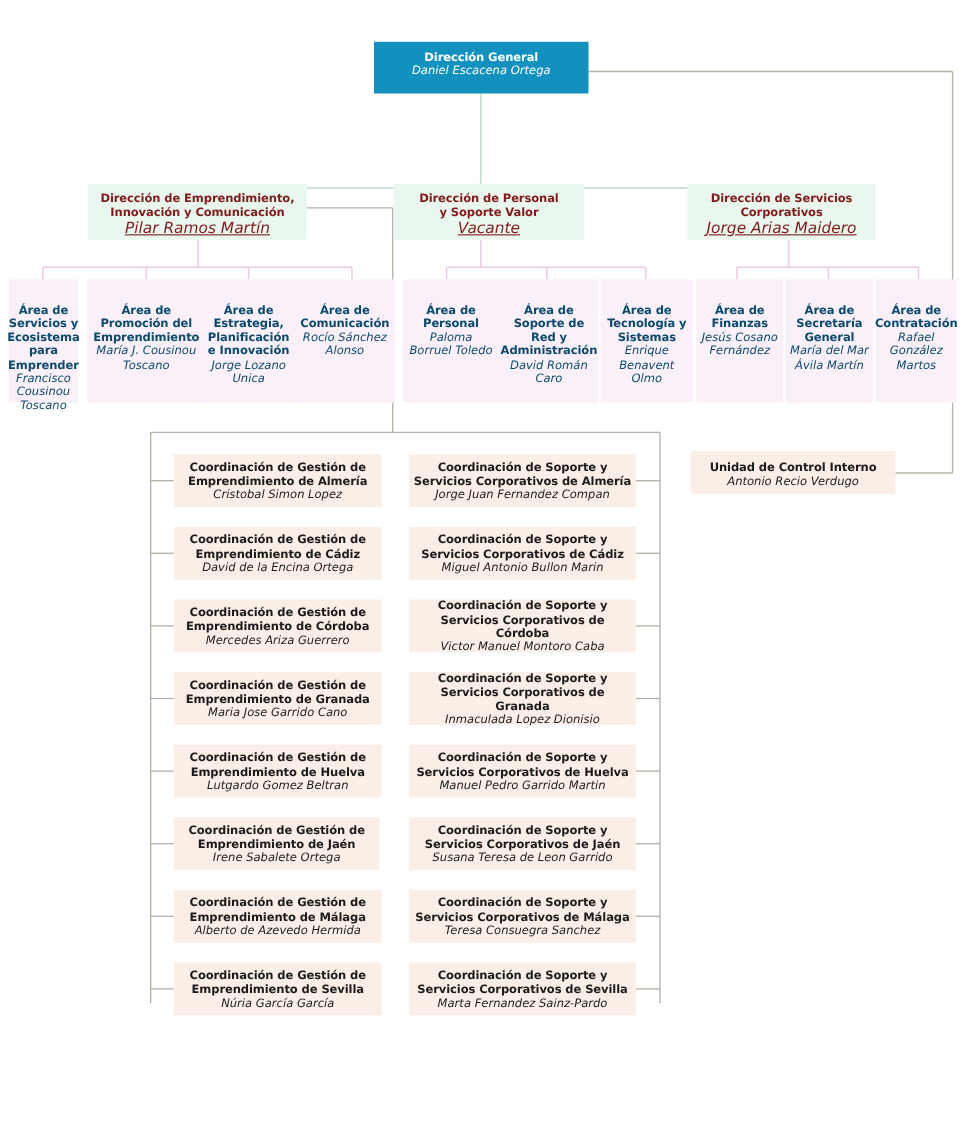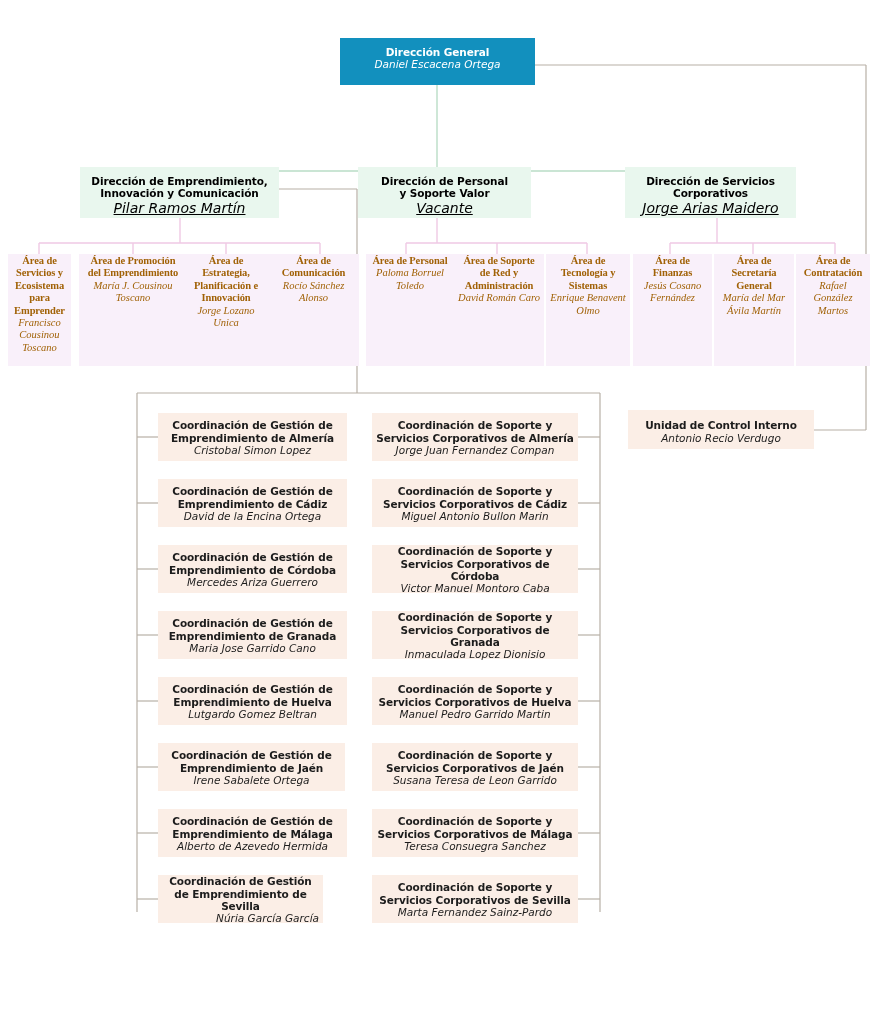--- a/index.html
+++ b/index.html
@@ -43,32 +43,31 @@
   .lvl1 {
     background: #1290be;
     color: #ffffff;
   }
   .lvl1 .title { font-size: 10.5px; }
   .lvl1 .person { font-size: 10.5px; }
 
   
   .lvl2 {
     background: #e9f7ee;
-    color: #000000;
+    color: #7f1d1d;
   }
   .lvl2 .title { font-size: 10.5px; }
   .lvl2 .person { font-size: 14px; text-decoration: underline; }
 
   
   .lvl3 {
     background: #f9f0fa;
-    color: #a16207;
-    padding-top: 1px;
+    color: #0c4a6e;
+    padding-top: 22px;
     justify-content: flex-start;
-    font-family: Liberation Serif, serif;
   }
   .lvl3 .title { font-size: 10.5px; }
   .lvl3 .person { font-size: 10.5px; }
 
   
   .lvl4 {
     background: #fbeee6;
     color: #1c1c1c;
     justify-content: center;
     padding-top: 6px;
@@ -253,21 +252,21 @@
     <div class="person">Lutgardo Gomez Beltran</div>
   </div>
   <div class="node lvl4" style="left:158px; top:743px; width:187px; height:48px;">
     <div class="title">Coordinación de Gestión de Emprendimiento de Jaén</div>
     <div class="person">Irene Sabalete Ortega</div>
   </div>
   <div class="node lvl4" style="left:158px; top:809px; width:189px; height:48px;">
     <div class="title">Coordinación de Gestión de Emprendimiento de Málaga</div>
     <div class="person">Alberto de Azevedo Hermida</div>
   </div>
-  <div class="node lvl4" style="left:158px; top:875px; width:165px; height:48px;align-items:flex-end;">
+  <div class="node lvl4" style="left:158px; top:875px; width:189px; height:48px;">
     <div class="title">Coordinación de Gestión de Emprendimiento de Sevilla</div>
     <div class="person">Núria García García</div>
   </div>
 
   <div class="node lvl4" style="left:372px; top:413px; width:206px; height:48px;">
     <div class="title">Coordinación de Soporte y Servicios Corporativos de Almería</div>
     <div class="person">Jorge Juan Fernandez Compan</div>
   </div>
   <div class="node lvl4" style="left:372px; top:479px; width:206px; height:48px;">
     <div class="title">Coordinación de Soporte y Servicios Corporativos de Cádiz</div>

